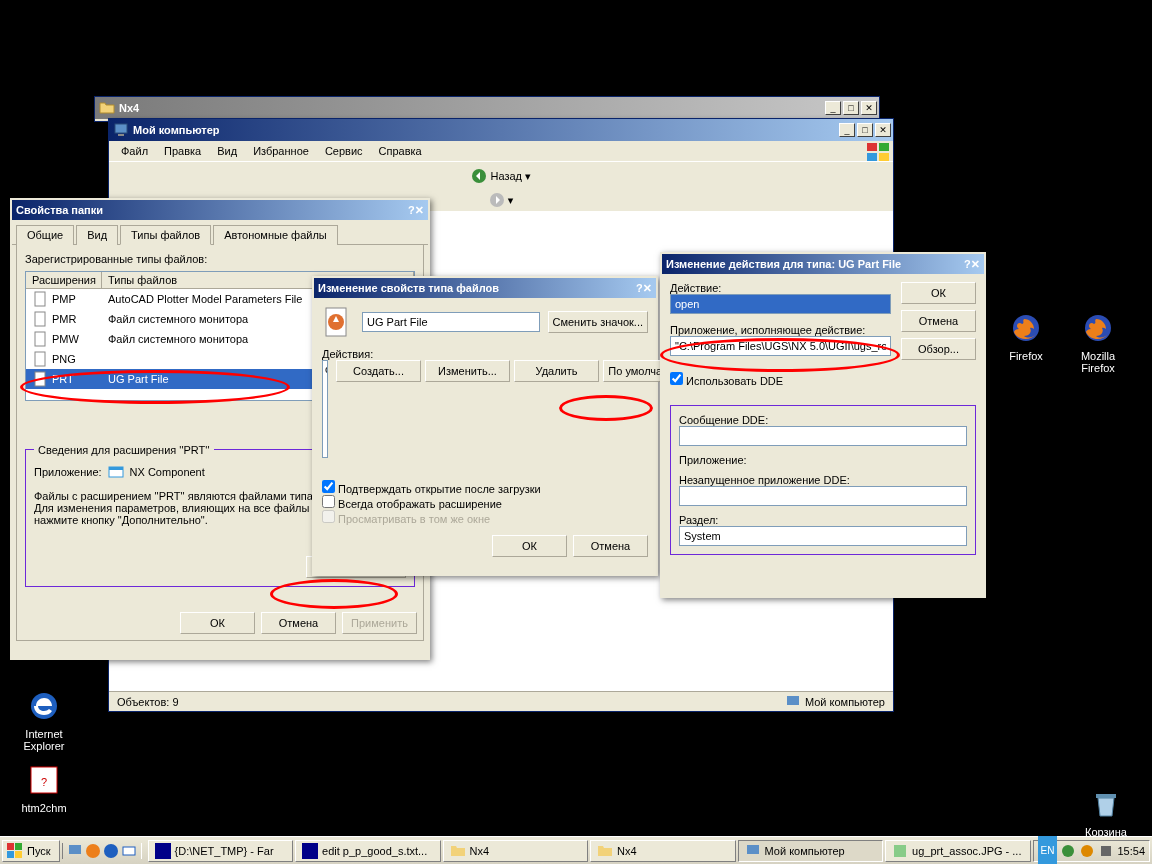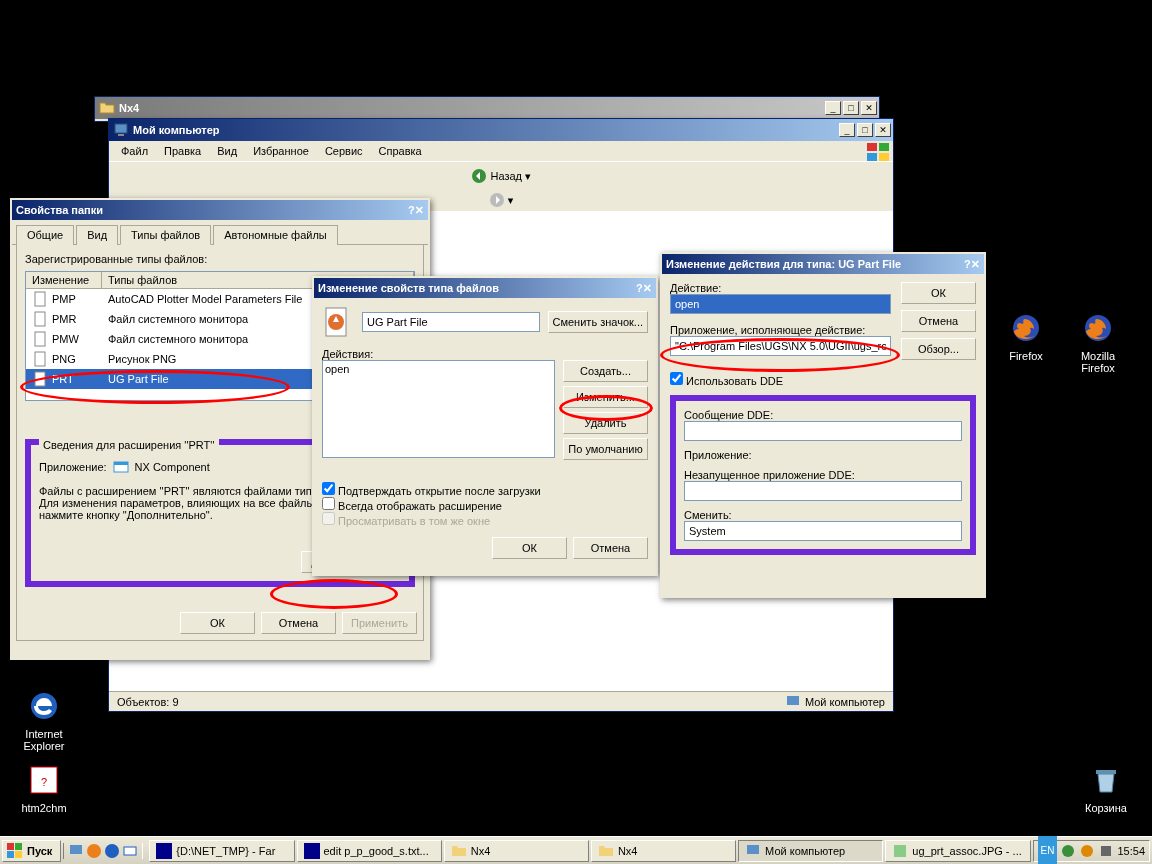--- a/index.html
+++ b/index.html
@@ -37,32 +37,32 @@
 .tab { background: #ece9d8; border: 1px solid #aca899; border-bottom: none; padding: 3px 10px; margin-right: 2px; position: relative; top: 1px; }
 .tab.active { background: #ece9d8; border-bottom: 1px solid #ece9d8; z-index: 1; }
 
 .listbox { background: #fff; border: 1px solid #7f9db9; overflow: auto; }
 .list-header { display: flex; background: #ece9d8; border-bottom: 1px solid #aca899; position: sticky; top: 0; }
 .list-header > div { padding: 2px 6px; border-right: 1px solid #aca899; }
 .list-row { display: flex; padding: 1px 0; }
 .list-row.selected { background: #316ac5; color: #fff; }
 .list-row > div { padding: 1px 6px; display: flex; align-items: center; gap: 4px; }
 
-.fieldset { border: 6px solid #6d28d9; padding: 8px; margin-top: 8px; }
+.fieldset { border: 1px solid #6d28d9; padding: 8px; margin-top: 18px; }
 .fieldset .legend { position: relative; top: -14px; background: #ece9d8; padding: 0 4px; display: inline-block; }
 
 input[type=text] { background: #fff; border: 1px solid #7f9db9; padding: 2px 4px; height: 20px; }
 .disabled-text { color: #aca899; }
 
 .redcircle { position: absolute; border: 3px solid red; border-radius: 50%; pointer-events: none; }
 
 .statusbar { position: absolute; bottom: 0; left: 0; right: 0; height: 20px; background: #ece9d8; border-top: 1px solid #aca899; display: flex; align-items: center; padding: 0 8px; gap: 20px; }
 
 .taskbar { position: absolute; bottom: 0; left: 0; right: 0; height: 28px; background: linear-gradient(#ece9d8, #d6d2c2); border-top: 1px solid #fff; display: flex; align-items: center; padding: 0 2px; gap: 2px; }
-.start-btn { background: #ece9d8; border: 1px solid #fff; border-right-color: #808080; border-bottom-color: #808080; padding: 2px 8px 2px 4px; display: flex; align-items: center; gap: 4px; font-weight: bold; }
+.start-btn { background: #ece9d8; border: 1px solid #fff; border-right-color: #808080; border-bottom-color: #808080; padding: 2px 8px 2px 4px; display: flex; align-items: center; gap: 4px; font-weight: normal; }
 .ql { display: flex; gap: 2px; padding: 0 4px; border-left: 1px solid #808080; border-right: 1px solid #fff; }
 .task-btn { background: #ece9d8; border: 1px solid #fff; border-right-color: #808080; border-bottom-color: #808080; padding: 2px 6px; display: flex; align-items: center; gap: 4px; width: 150px; overflow: hidden; white-space: nowrap; font-size: 10px; }
 .task-btn.active { border-top-color: #808080; border-left-color: #808080; border-bottom-color: #fff; border-right-color: #fff; background: #ddd9c8; }
 .tray { display: flex; gap: 3px; align-items: center; padding: 0 4px; border: 1px solid #808080; border-right-color: #fff; border-bottom-color: #fff; height: 22px; margin-left: auto; }
 
 .smallicon { width: 16px; height: 16px; display: inline-block; }
 </style>
 </head>
 <body>
 
@@ -93,21 +93,21 @@
     </svg>
   <span class="label">Firefox</span>
 </div>
 <div class="desktop-icon" style="left:1068px;top:312px">
   <svg class="icon" viewBox="0 0 32 32">
       <circle cx="16" cy="16" r="13" fill="#2b4cb3"></circle>
       <path d="M4 20c3 8 16 10 22 2-2 3-8 5-12 2 6 0 8-5 6-8 2-1 4 1 4 1 0-5-4-10-10-10-2 2 1 4-2 5-2-2-5-1-5 2 0 2 2 3 2 3-3 0-5 2-5 3z" fill="#ed7f1a"></path>
     </svg>
   <span class="label">Mozilla Firefox</span>
 </div>
-<div class="desktop-icon" style="left:1076px;top:764px">
+<div class="desktop-icon" style="left:1076px;top:788px">
   <svg class="icon" viewBox="0 0 32 32">
       <path d="M8 10h16l-2 18H10z" fill="#b0d0e8" stroke="#5080a0"></path>
       <rect x="6" y="6" width="20" height="4" fill="#6090b0"></rect>
     </svg>
   <span class="label">Корзина</span>
 </div>
 
 <div class="window" style="left:94px;top:96px;width:786px;height:26px">
   <div class="titlebar" style="background:linear-gradient(to right,#7a7a7a,#c8c8c8)">
     <svg class="title-icon" viewBox="0 0 16 16">
@@ -231,21 +231,21 @@
   <div class="tabs">
     <div class="tab">Общие</div>
     <div class="tab">Вид</div>
     <div class="tab active">Типы файлов</div>
     <div class="tab">Автономные файлы</div>
   </div>
   <div class="dialog-body" style="border:1px solid #aca899;border-top:none;margin:0 4px 4px;height:396px;position:relative">
     <div style="margin-bottom:6px">Зарегистрированные типы файлов:</div>
     <div class="listbox" style="height:130px">
       <div class="list-header">
-        <div style="width:76px">Изменение</div>
+        <div style="width:76px">Расширения</div>
         <div style="flex:1">Типы файлов</div>
       </div>
       <div id="ft-rows">
           <div class="list-row">
             <div style="width:76px"><svg class="smallicon" viewBox="0 0 16 16">
                 <rect x="3" y="1" width="10" height="14" fill="#fff" stroke="#888"></rect>
               </svg>PMP</div>
             <div style="flex:1">AutoCAD Plotter Model Parameters File</div>
           </div>
           <div class="list-row">
@@ -257,21 +257,20 @@
           <div class="list-row">
             <div style="width:76px"><svg class="smallicon" viewBox="0 0 16 16">
                 <rect x="3" y="1" width="10" height="14" fill="#fff" stroke="#888"></rect>
               </svg>PMW</div>
             <div style="flex:1">Файл системного монитора</div>
           </div>
           <div class="list-row">
             <div style="width:76px"><svg class="smallicon" viewBox="0 0 16 16">
                 <rect x="3" y="1" width="10" height="14" fill="#fff" stroke="#888"></rect>
               </svg>PNG</div>
-            <div style="flex:1">Рисунок PNG</div>
           </div>
           <div class="list-row selected">
             <div style="width:76px"><svg class="smallicon" viewBox="0 0 16 16">
                 <rect x="3" y="1" width="10" height="14" fill="#fff" stroke="#888"></rect>
               </svg>PRT</div>
             <div style="flex:1">UG Part File</div>
           </div>
         </div>
     </div>
     <div style="text-align:right;margin-top:8px">
@@ -315,21 +314,21 @@
           <path d="M14 10l3 6-6 0z" fill="#fff"></path>
         </svg>
       <input type="text" style="flex: 1 1 0%;" value="UG Part File">
       <span class="btn" style="min-width:90px">Сменить значок...</span>
     </div>
     <div style="margin-top:10px">Действия:</div>
     <div style="display:flex;gap:8px">
       <div class="listbox" style="flex:1;height:98px;padding:2px">
         <div>open</div>
       </div>
-      <div style="display:flex;flex-direction:column;gap:4px">
+      <div style="display:flex;gap:4px">
         <span class="btn" style="min-width:85px">Создать...</span>
         <span class="btn" style="min-width:85px">Изменить...</span>
         <span class="btn" style="min-width:85px">Удалить</span>
         <span class="btn" style="min-width:85px">По умолчанию</span>
       </div>
     </div>
     <div style="margin-top:22px">
       <label><input type="checkbox" checked="" style=""> <span>Подтверждать открытие после загрузки</span></label><br>
       <label><input type="checkbox" style=""> <span>Всегда отображать расширение</span></label><br>
       <label class="disabled-text"><input type="checkbox" disabled="" style=""> <span>Просматривать в том же окне</span></label>
@@ -364,21 +363,21 @@
     </div>
     <div style="margin-top:12px">
       <label><input type="checkbox" checked="" style=""> <span>Использовать DDE</span></label>
     </div>
     <div class="fieldset" style="padding:8px">
       <div>Сообщение DDE:</div>
       <input type="text" style="width: 100%;" value="">
       <div style="margin-top:8px">Приложение:</div>
       <div style="margin-top:8px">Незапущенное приложение DDE:</div>
       <input type="text" style="width: 100%;" value="">
-      <div style="margin-top:8px">Сменить:</div>
+      <div style="margin-top:8px">Раздел:</div>
       <input type="text" style="width: 100%;" value="System">
     </div>
   </div>
 </div>
 
 <div class="redcircle" style="left:20px;top:370px;width:270px;height:34px"></div>
 <div class="redcircle" style="left:270px;top:579px;width:128px;height:30px"></div>
 <div class="redcircle" style="left:559px;top:395px;width:94px;height:26px"></div>
 <div class="redcircle" style="left:660px;top:338px;width:240px;height:34px"></div>
 

